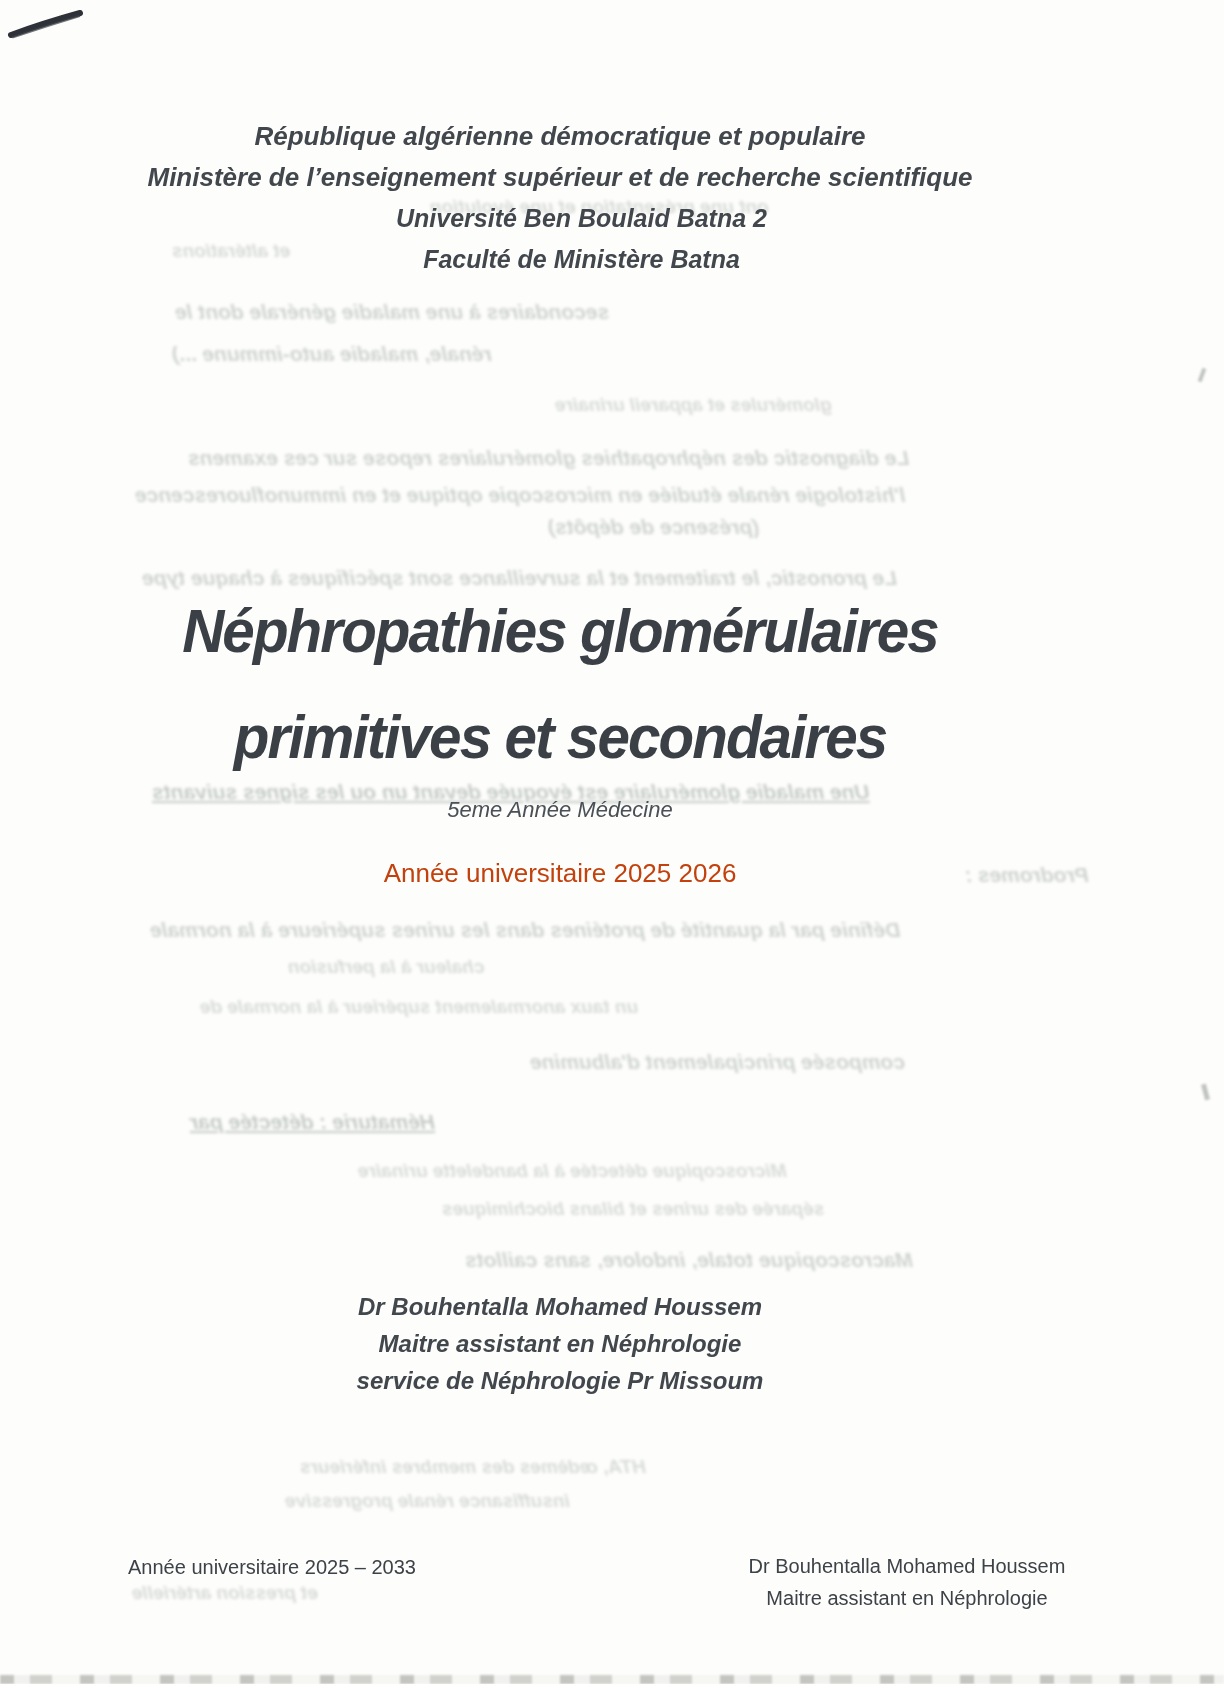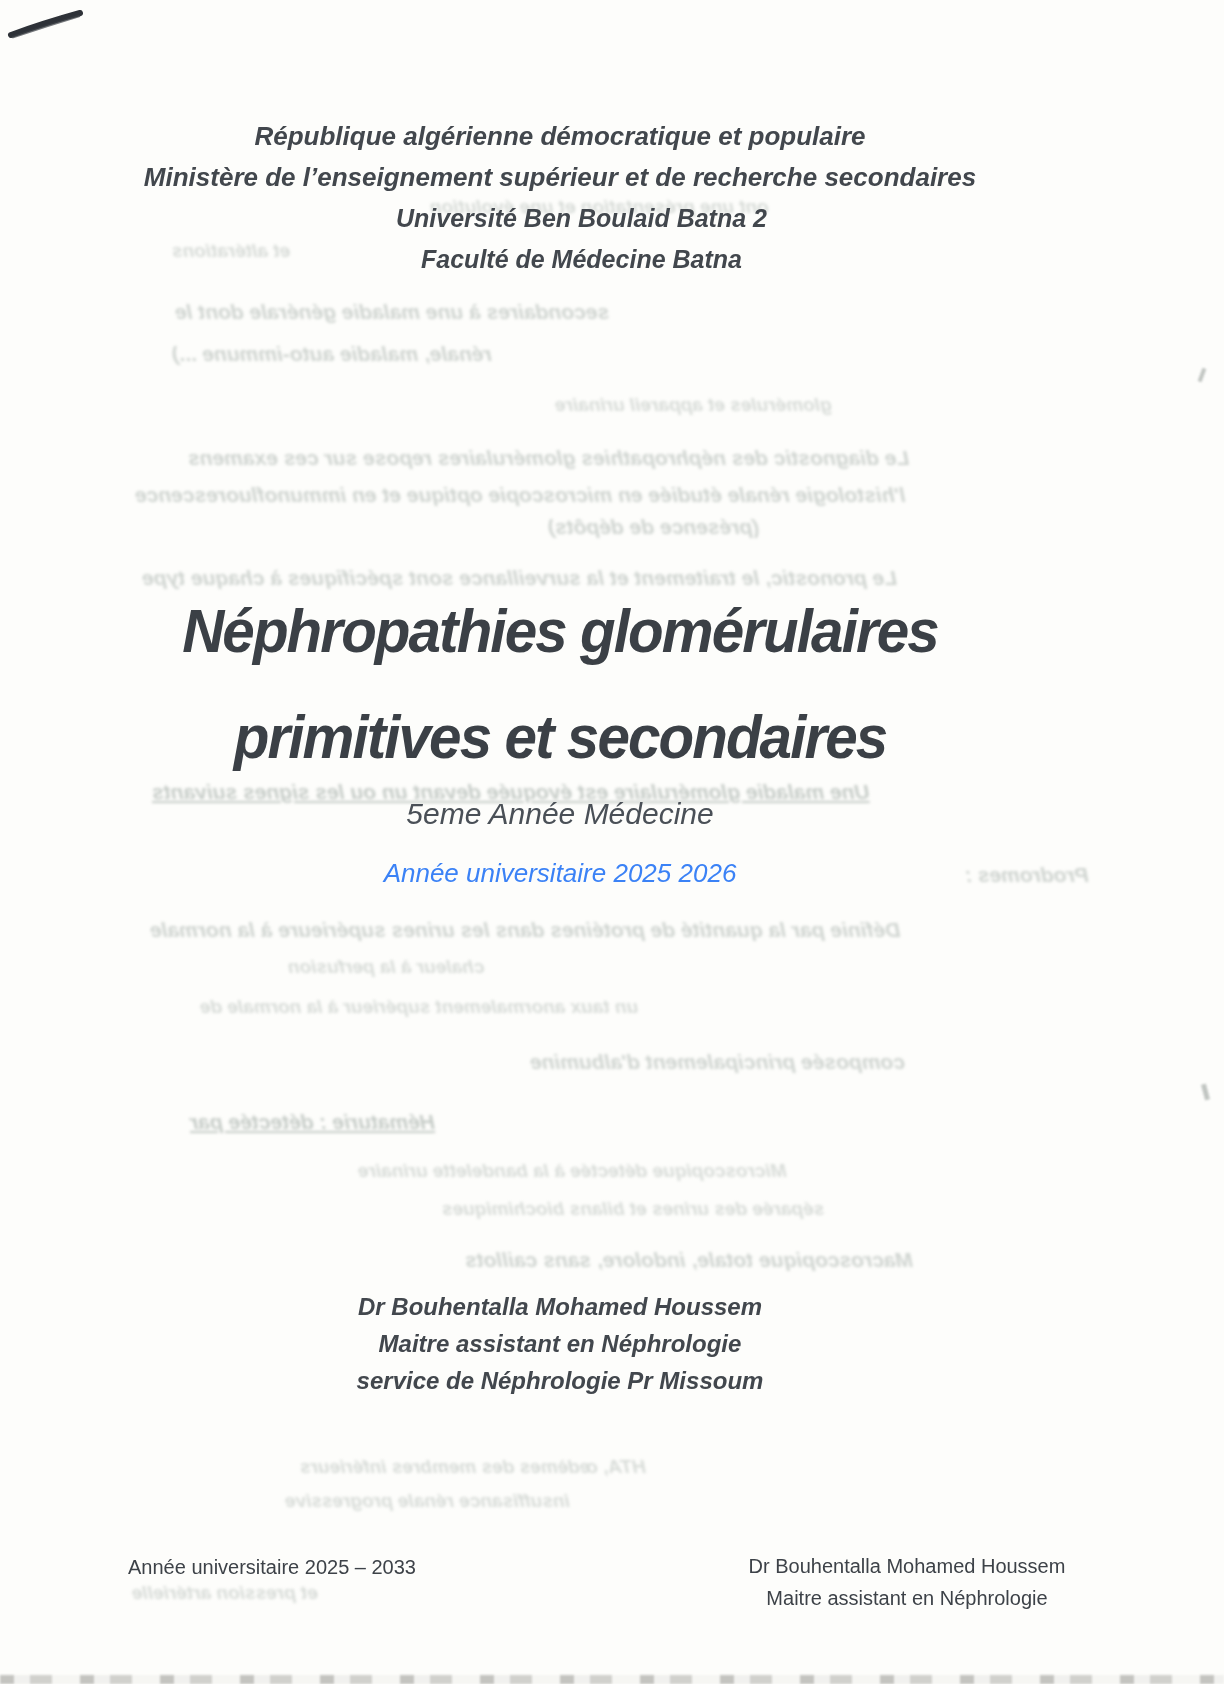--- a/index.html
+++ b/index.html
@@ -40,22 +40,22 @@
   .ghost.underl{text-decoration:underline;opacity:.5;}
   
   .content-col{position:absolute;left:0;width:1120px;text-align:center;}
   .hdr{top:116px;font-weight:bold;font-style:italic;font-size:26px;line-height:41px;color:#42474d;}
   .hdr .l34{font-size:25px;margin-left:43px;}
   .title{
     top:578px;font-weight:bold;font-style:italic;
     font-size:62px;line-height:106px;letter-spacing:-2px;
     color:#3b4046;transform:scaleX(.94);transform-origin:center;
   }
-  .subtitle1{top:797px;font-style:italic;font-size:30px;color:#4a5057;}
-  .subtitle2{top:858px;font-style:italic;font-size:26px;color:#3b82f6;}
+  .subtitle1{top:797px;font-style:italic;font-size:22px;color:#4a5057;}
+  .subtitle2{top:858px;font-size:26px;color:#c2410c;}
   .authors{top:1288px;font-weight:bold;font-style:italic;font-size:24px;line-height:37px;color:#42474d;}
   .footer-left{
     position:absolute;left:128px;top:1556px;
     font-size:20px;color:#3d4248;white-space:nowrap;
   }
   .footer-right{
     position:absolute;left:737px;top:1550px;width:340px;
     font-size:20px;line-height:32px;color:#3d4248;text-align:center;
   }
   .ln{display:block;}
@@ -91,23 +91,23 @@
   <div class="ghost" style="left:465px;top:1248px;">Macroscopique totale, indolore, sans caillots</div>
   <div class="ghost small" style="left:300px;top:1456px;">HTA, œdèmes des membres inférieurs</div>
   <div class="ghost small" style="left:285px;top:1490px;">insuffisance rénale progressive</div>
   <div class="ghost small" style="left:132px;top:1582px;">et pression artérielle</div>
 
   <div class="edge-speck" style="left:1200px;top:368px;width:4px;height:14px;transform:rotate(20deg);"></div>
   <div class="edge-speck" style="left:1203px;top:1084px;width:5px;height:16px;transform:rotate(-15deg);"></div>
 
   <div class="content-col hdr">
     <span class="ln">République algérienne démocratique et populaire</span>
-    <span class="ln">Ministère de l’enseignement supérieur et de recherche secondaires</span>
+    <span class="ln">Ministère de l’enseignement supérieur et de recherche scientifique</span>
     <span class="ln l34">Université Ben Boulaid Batna 2</span>
-    <span class="ln l34">Faculté de Médecine Batna</span>
+    <span class="ln l34">Faculté de Ministère Batna</span>
   </div>
 
   <div class="content-col title">
     <span class="ln">Néphropathies glomérulaires</span>
     <span class="ln">primitives et secondaires</span>
   </div>
 
   <div class="content-col subtitle1">5eme Année Médecine</div>
   <div class="content-col subtitle2">Année universitaire 2025 2026</div>
 

